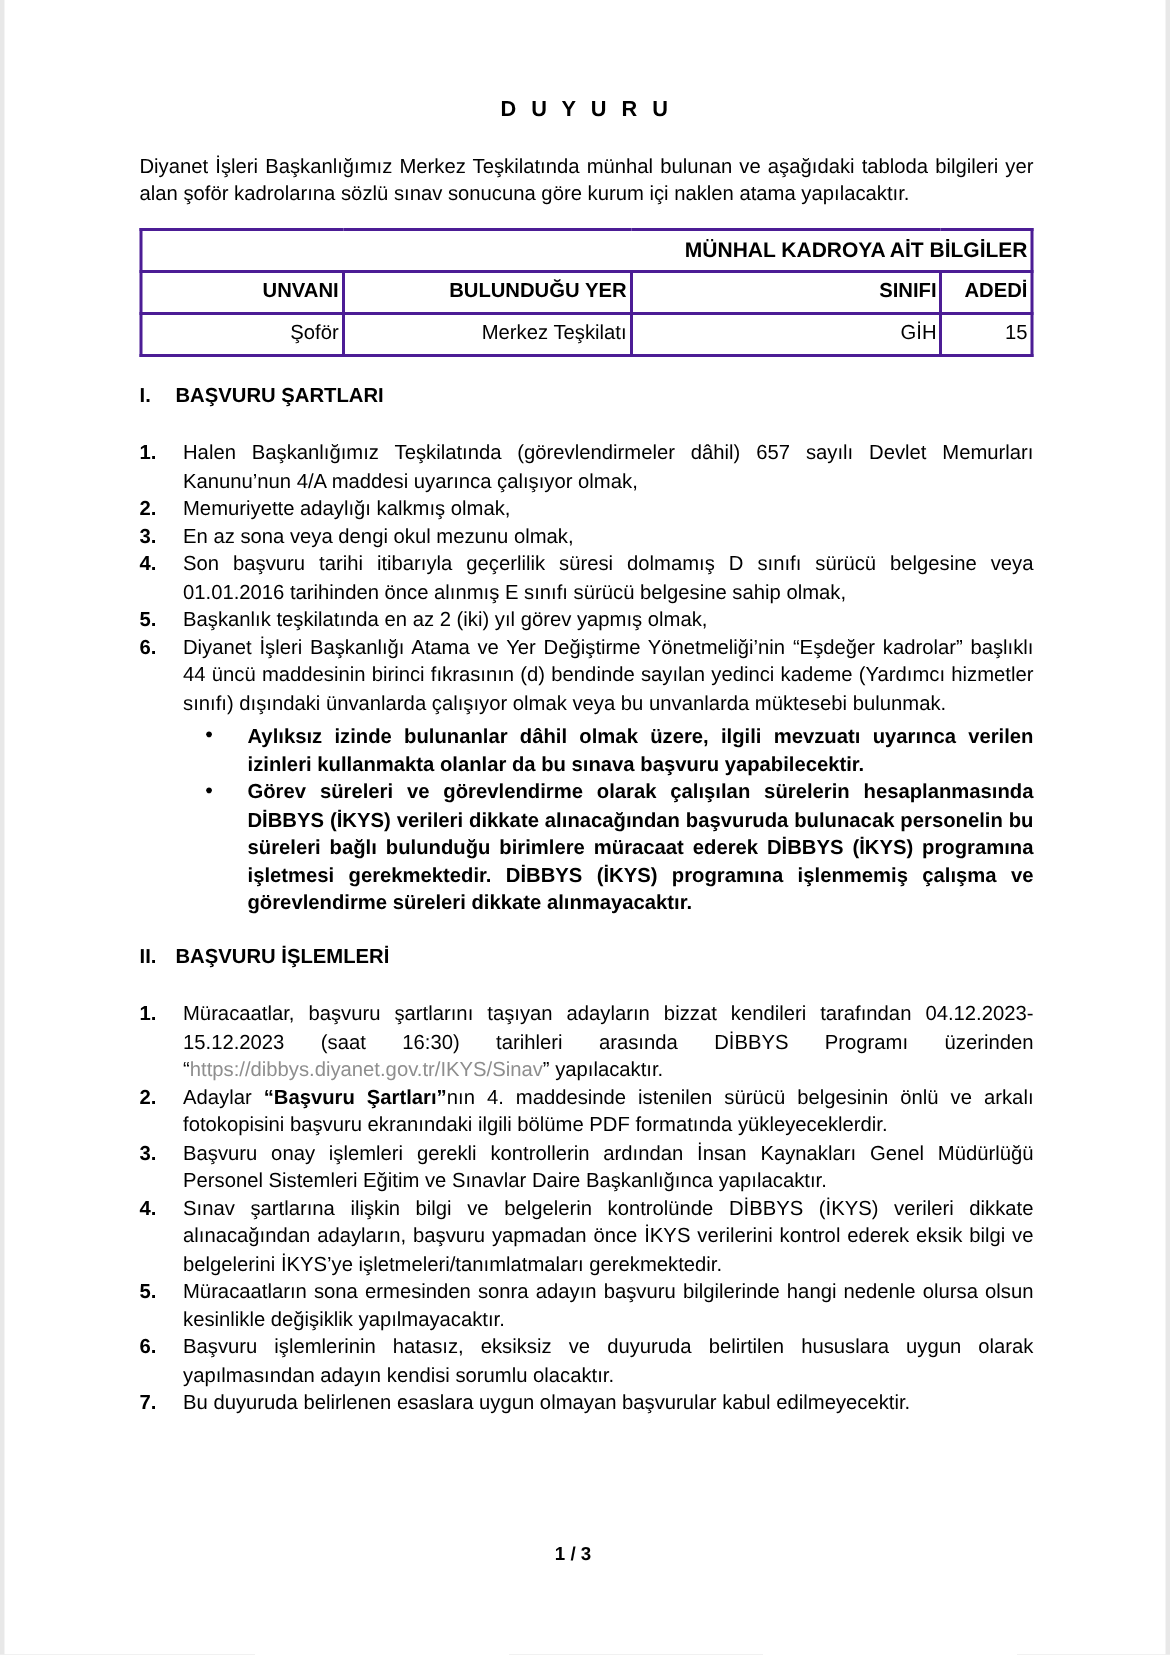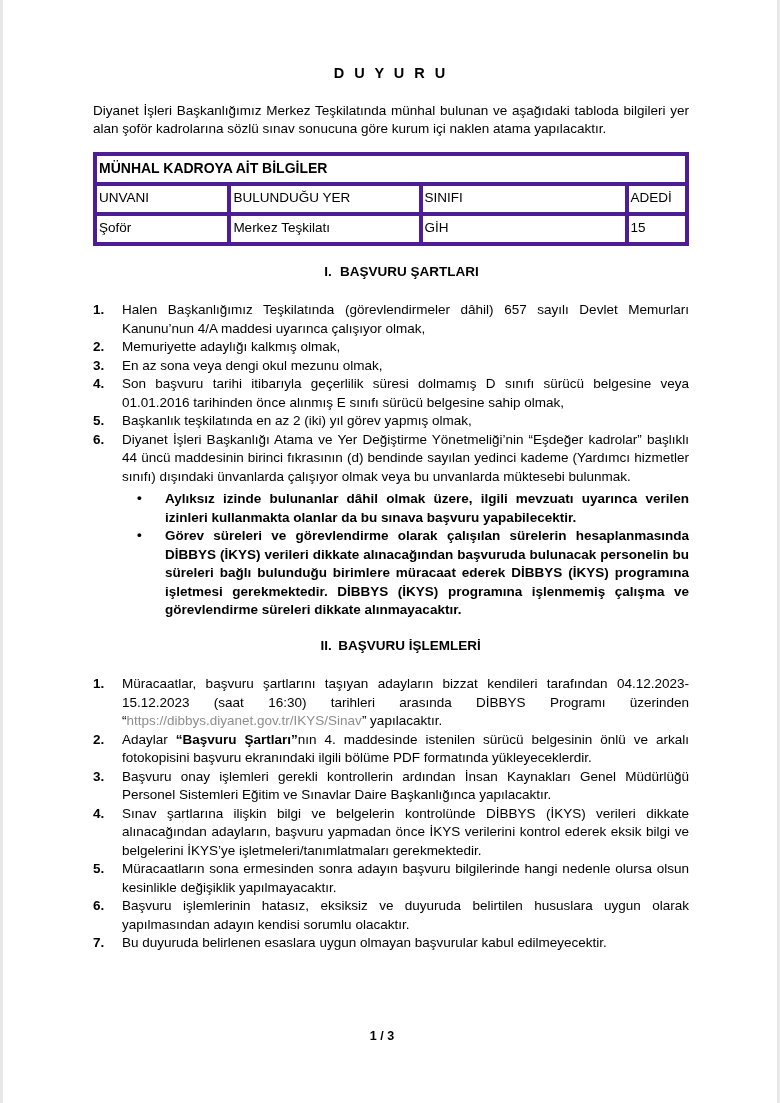--- a/index.html
+++ b/index.html
@@ -14,28 +14,28 @@
     text-align:center;font-weight:bold;font-size:14.5px;
     letter-spacing:3px;margin:0 0 19px 0;
   }
   .intro{ text-align:justify;margin:0 0 13px 0; }
 
   table.kadro{
     width:100%;border-collapse:collapse;margin:0 0 12px 0;
     table-layout:fixed;
   }
   table.kadro td,table.kadro th{
-    border:4px solid #4c1d95;text-align:left;vertical-align:middle;
+    border:2px solid #4c1d95;text-align:right;vertical-align:middle;
     height:26px;padding:0 2px;font-size:13.5px;
   }
   table.kadro .tbl-title{font-weight:bold;font-size:14px;}
-  table.kadro th{font-weight:normal;}
+  table.kadro th{font-weight:bold;}
   .col-unvan{width:22.7%;} .col-yer{width:32.3%;} .col-sinif{width:34.8%;} .col-adet{width:10.2%;}
 
-  .sec-heading{ font-weight:bold;margin:17px 0 20px 13px;text-align:center; }
+  .sec-heading{ font-weight:bold;margin:17px 0 20px 0; }
   .sec-heading .rn{display:inline-block;width:24px;}
 
   .li{ position:relative;padding-left:29px;margin:0; }
   .li .num{
     position:absolute;left:0;top:0;width:26px;font-weight:bold;
   }
   .li .txt{ text-align:justify; }
 
   .bullets{ margin-top:4px; }
   .bli{ position:relative;padding-left:72px;margin:0;font-weight:bold; }

